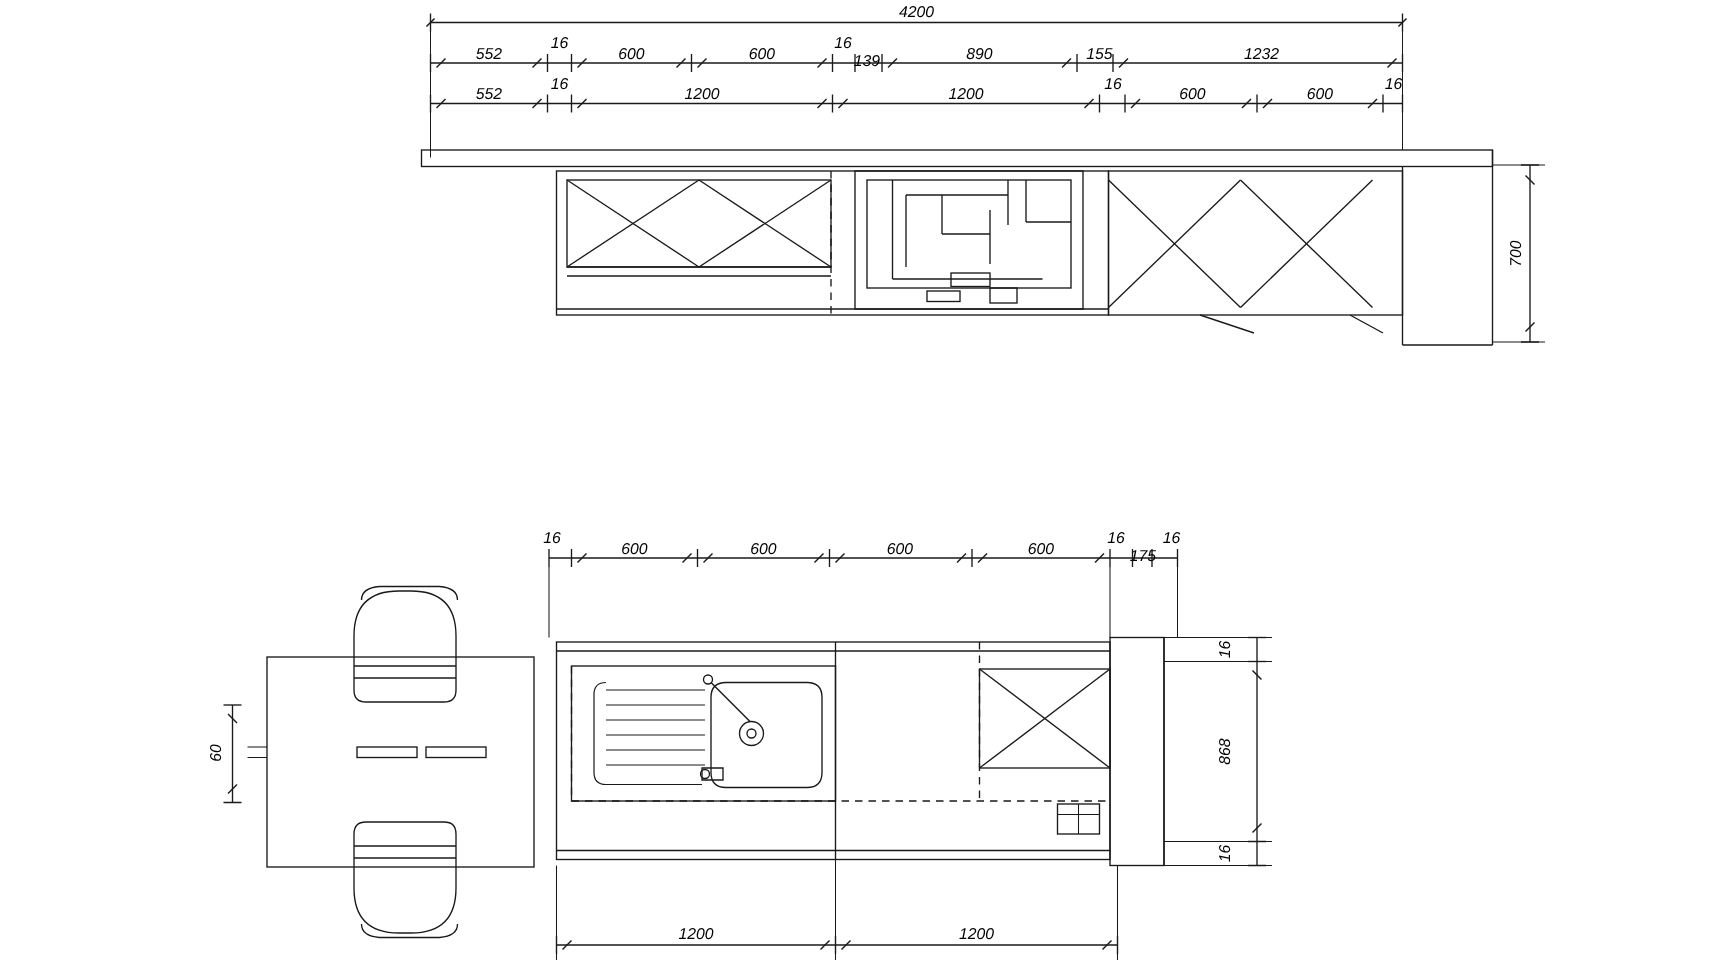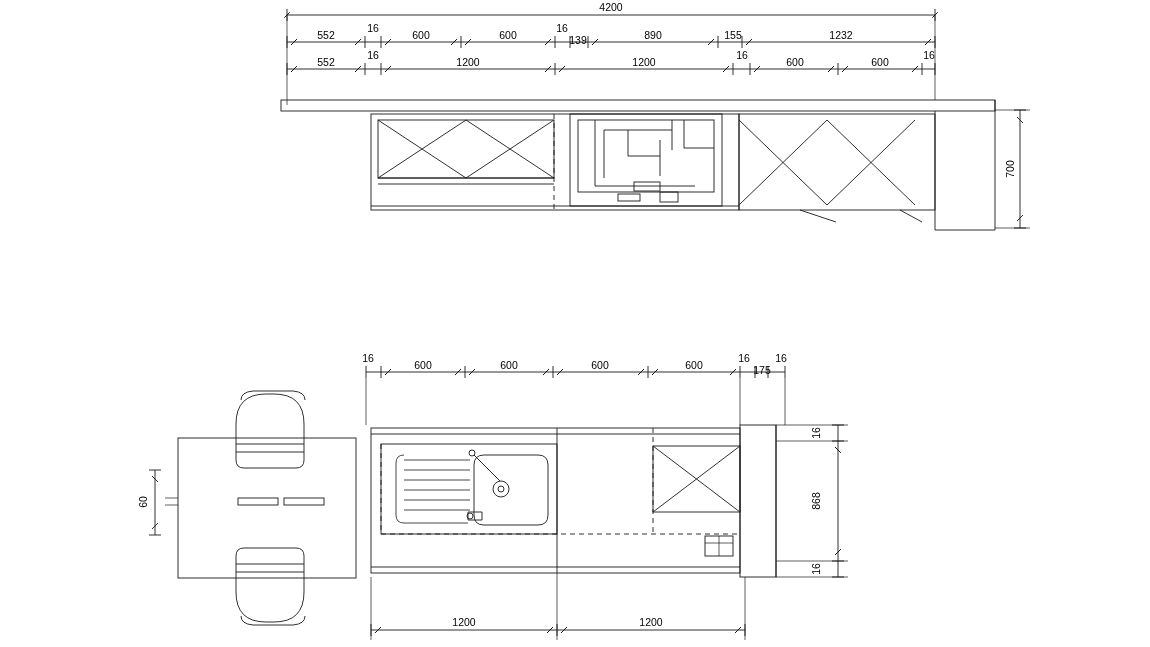--- a/index.html
+++ b/index.html
@@ -1,18 +1,18 @@
 <!DOCTYPE html>
 <html><head>
 <meta charset="utf-8">
 <style>
   html,body{margin:0;padding:0;background:#ffffff;}
   body{width:1150px;height:647px;position:relative;overflow:hidden;
        font-family:"Liberation Sans", sans-serif;color:#000;}
-  #stage{position:absolute;left:0;top:0;width:1150px;height:539px;}
+  #stage{position:absolute;left:0;top:0;width:1150px;height:539px;font-style:italic;}
   svg{position:absolute;left:0;top:0;width:1150px;height:647px;}
   .dimtxt{font-family:"Liberation Sans", sans-serif;font-size:10.5px;fill:#000;}
 </style>
 </head>
 <body>
 
 <div id="stage">
 
 <svg viewBox="0 0 1150 647">
   <defs>

